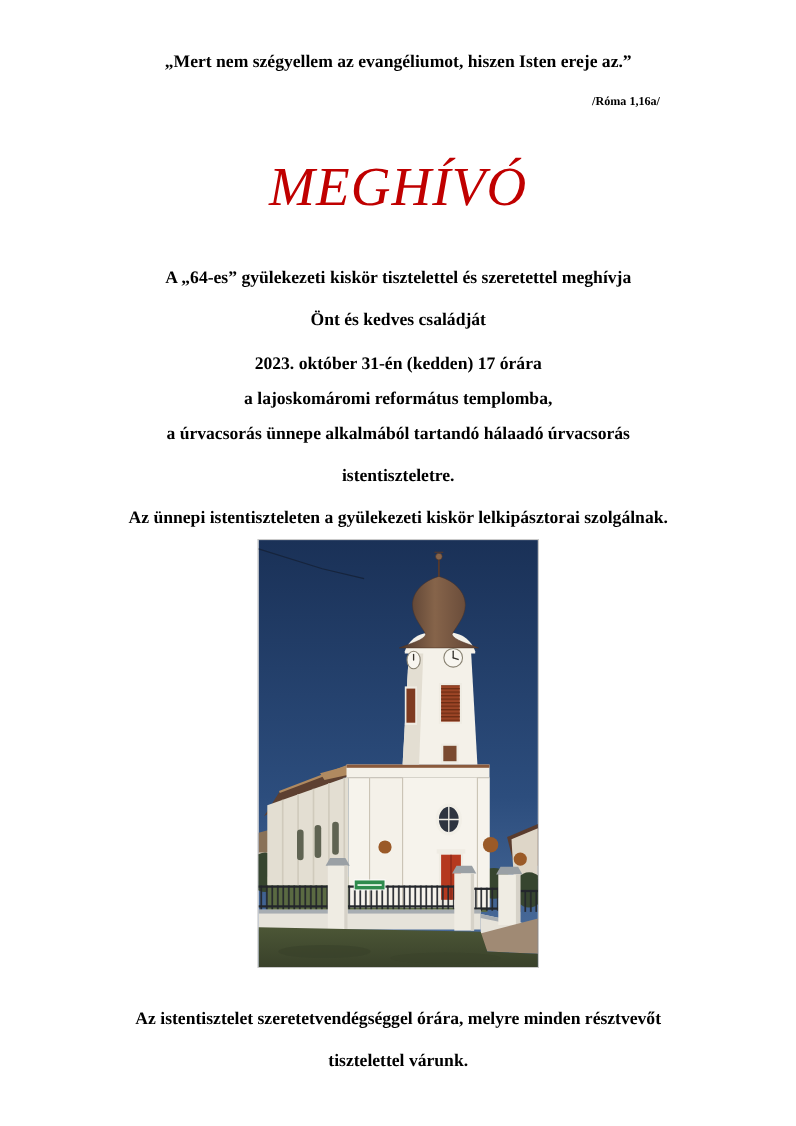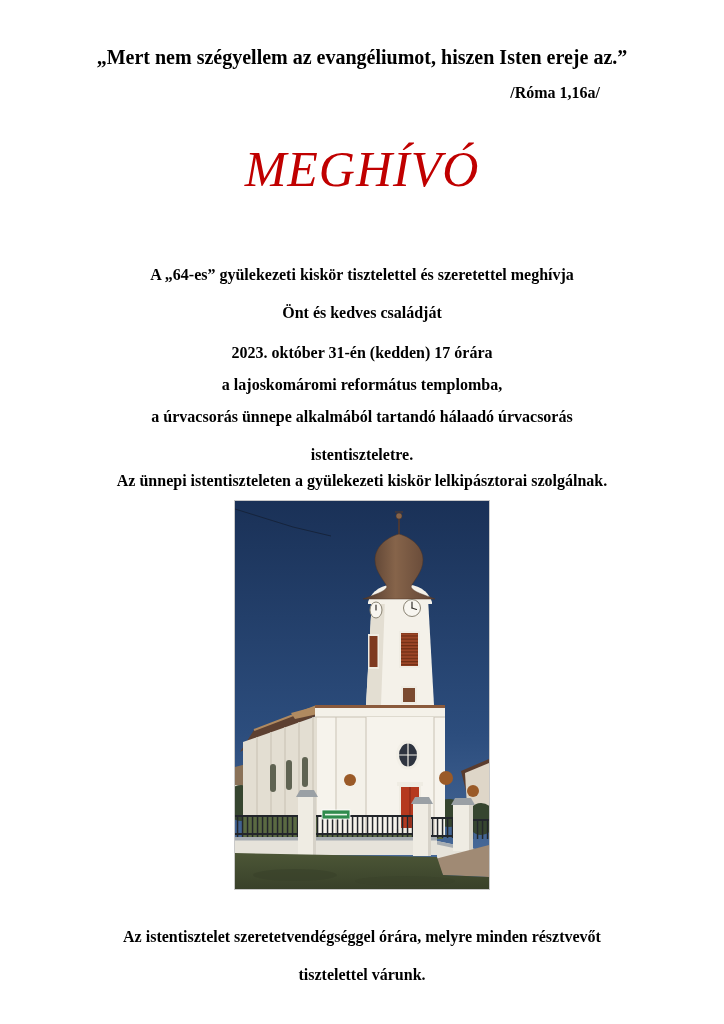--- a/index.html
+++ b/index.html
@@ -4,29 +4,29 @@
 <style>
   html,body{margin:0;padding:0;}
   body{
     width:724px;height:1024px;
     background:var(--page_bg,#fff);
     font-family:"Liberation Serif","DejaVu Serif",serif;
     color:var(--text,#000);
     overflow:hidden;
   }
   .page{width:724px;height:1024px;position:relative;}
-  .quote{margin-top:46px;text-align:center;font-weight:bold;font-size:20px;line-height:22px;white-space:nowrap;}
-  .quote-ref{margin-top:14px;text-align:right;padding-right:124px;font-weight:bold;font-size:16px;line-height:21px;}
+  .quote{margin-top:46px;text-align:center;font-weight:bold;font-size:16px;line-height:22px;white-space:nowrap;}
+  .quote-ref{margin-top:14px;text-align:right;padding-right:124px;font-weight:bold;font-size:11px;line-height:21px;}
   .title{margin-top:38px;text-align:center;font-size:50px;line-height:57px;font-weight:400;letter-spacing:1px;color:var(--title,#c00000);font-style:italic;}
   .bline{text-align:center;font-weight:bold;font-size:16px;line-height:26px;white-space:nowrap;margin-top:12px;}
-  .p1{margin-top:64px;}
+  .p1{margin-top:42px;}
   .p2{margin-top:14px;}
   .p3{margin-top:6px;}
   .p4{margin-top:6px;}
-  .p5{margin-top:0;}
+  .p5{margin-top:12px;}
   .photo-wrap{margin:6px auto 0 auto;width:254px;height:388px;border:1px solid #c9c9c9;box-sizing:content-box;}
   .closing{margin-top:34px;}
   svg{display:block;}
 
   
   .sky{fill:url(#skyg);}
   .wire{stroke:var(--wire);fill:none;stroke-width:1;}
   .roof{fill:var(--roof);}
   .ridge{stroke:var(--roof_ridge);stroke-width:2;fill:none;}
   .wallB{fill:var(--wall_bright);}

